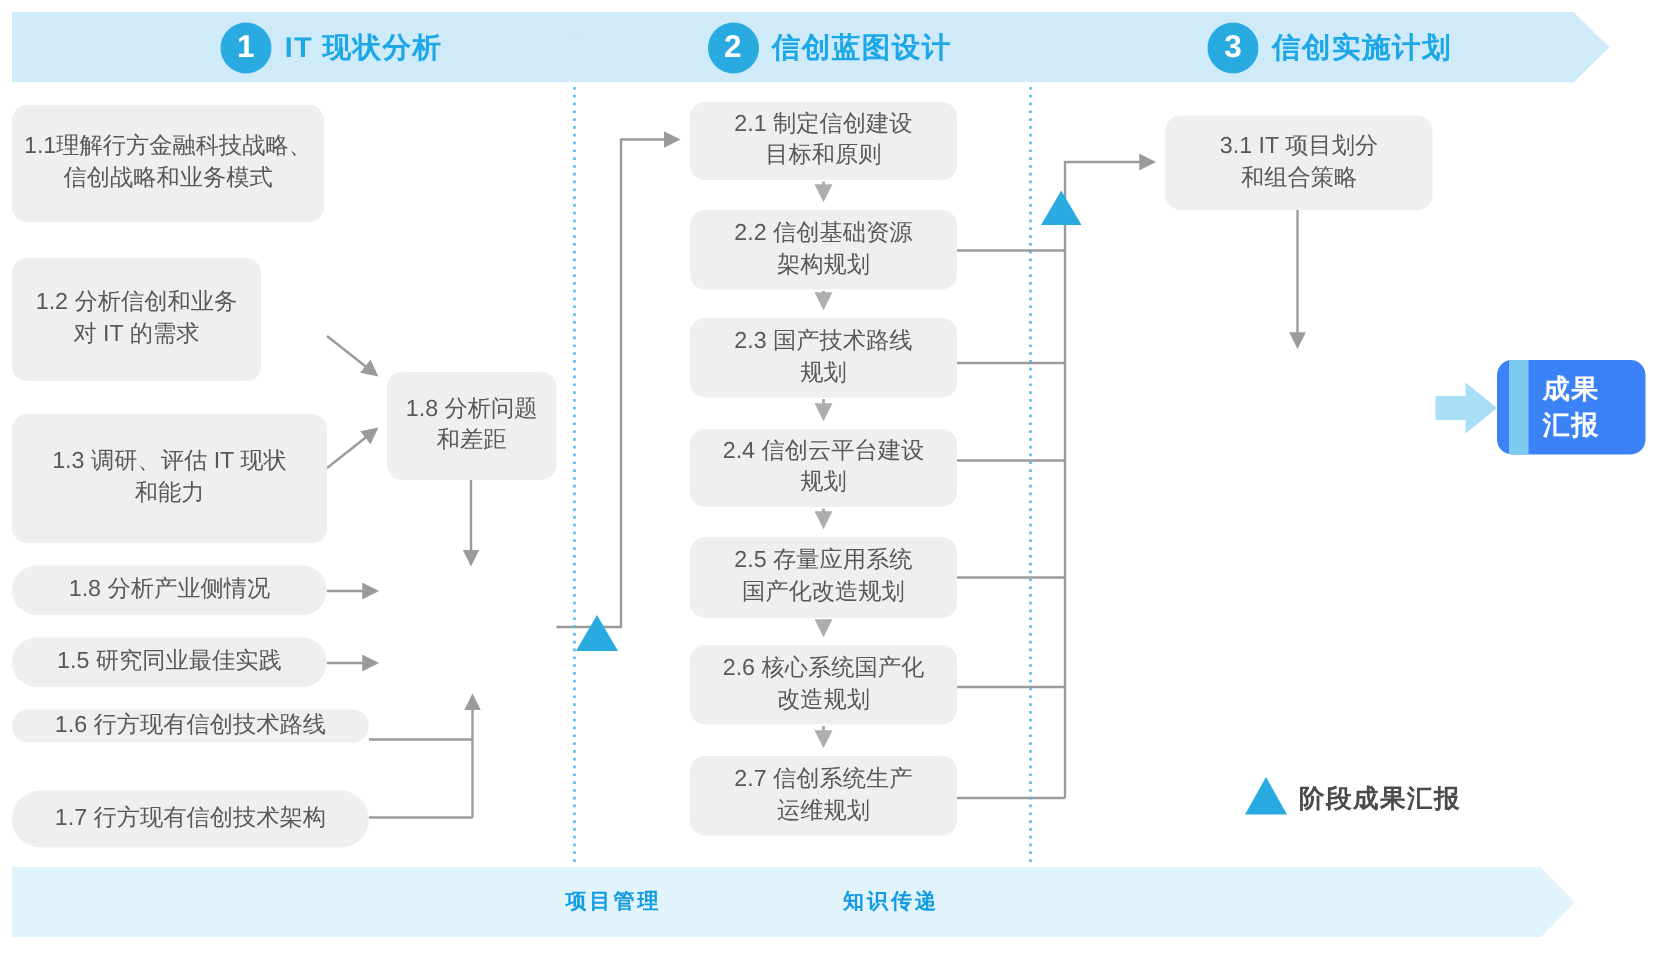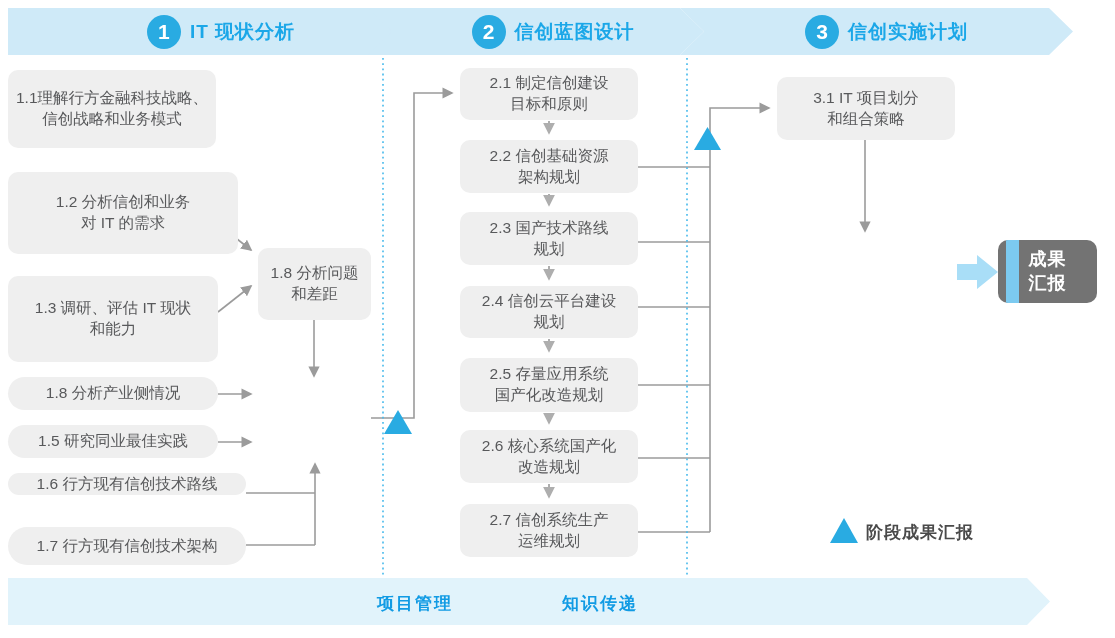--- a/index.html
+++ b/index.html
@@ -17,36 +17,36 @@
   .banner-label{color:#1ba7e8;font-size:19px;font-weight:bold;letter-spacing:1px;white-space:nowrap;}
 
   
   .box{position:absolute;background:#efefef;border-radius:10px;color:#58595b;
        display:flex;align-items:center;justify-content:center;text-align:center;
        font-size:15.5px;line-height:1.35;white-space:pre-line;}
   .pill{border-radius:17px;}
 
   
   .result-box{position:absolute;left:998px;top:240px;width:99px;height:63px;border-radius:10px;
-              background:#737373;display:flex;align-items:center;justify-content:center;
+              background:#3b82f6;display:flex;align-items:center;justify-content:center;
               text-align:left;overflow:hidden;}
   .result-box .stripe{position:absolute;left:8px;top:0;bottom:0;width:13px;background:#7ccaf0;}
   .result-label{position:relative;color:#ffffff;font-weight:bold;font-size:18px;line-height:1.3;
                 white-space:pre-line;letter-spacing:1px;}
 
   
   #wires{position:absolute;left:0;top:0;width:1115px;height:638px;pointer-events:none;}
 
   
   .legend-label{position:absolute;left:866px;top:521px;font-size:17px;font-weight:bold;color:#4a4a4a;letter-spacing:1px;}
 
   
   .footer-banner{position:absolute;left:8px;top:578px;width:1042px;height:47px;background:#e1f3fb;
                  clip-path:polygon(0 0,calc(100% - 23px) 0,100% 50%,calc(100% - 23px) 100%,0 100%);}
-  .footer-label{position:absolute;top:592px;font-size:17px;font-weight:bold;color:#119be4;letter-spacing:2px;}
+  .footer-label{position:absolute;top:592px;font-size:14px;font-weight:bold;color:#119be4;letter-spacing:2px;}
   .footer-label.fl1{left:377px;}
   .footer-label.fl2{left:562px;}
 </style>
 </head>
 <body>
 
 <div id="stage">
 
   <svg id="wires" viewBox="0 0 1115 638">
     <defs>
@@ -116,21 +116,21 @@
   </div>
   <div class="banner b3" style="left:680px;width:373px;padding-left:20px;">
     <div class="num-circle">
         <span>3</span>
       </div>
     <span class="banner-label">信创实施计划</span>
   </div>
 
   <div class="box" style="left:8px;top:70px;width:208px;height:78px;">1.1理解行方金融科技战略、
 信创战略和业务模式</div>
-  <div class="box" style="left:8px;top:172px;width:230px;height:82px;">1.2 分析信创和业务
+  <div class="box" style="left:8px;top:172px;width:166px;height:82px;">1.2 分析信创和业务
 对 IT 的需求</div>
   <div class="box" style="left:8px;top:276px;width:210px;height:86px;">1.3 调研、评估 IT 现状
 和能力</div>
   <div class="box pill" style="left:8px;top:377px;width:210px;height:33px;">1.8 分析产业侧情况</div>
   <div class="box pill" style="left:8px;top:425px;width:210px;height:33px;">1.5 研究同业最佳实践</div>
   <div class="box pill" style="left:8px;top:473px;width:238px;height:22px;border-radius:20px;">1.6 行方现有信创技术路线</div>
   <div class="box pill" style="left:8px;top:527px;width:238px;height:38px;border-radius:19px;">1.7 行方现有信创技术架构</div>
   <div class="box" style="left:258px;top:248px;width:113px;height:72px;">1.8 分析问题
 和差距</div>
 

